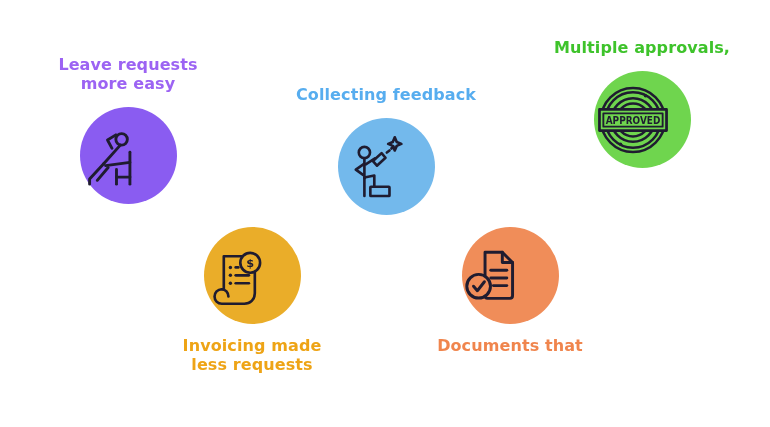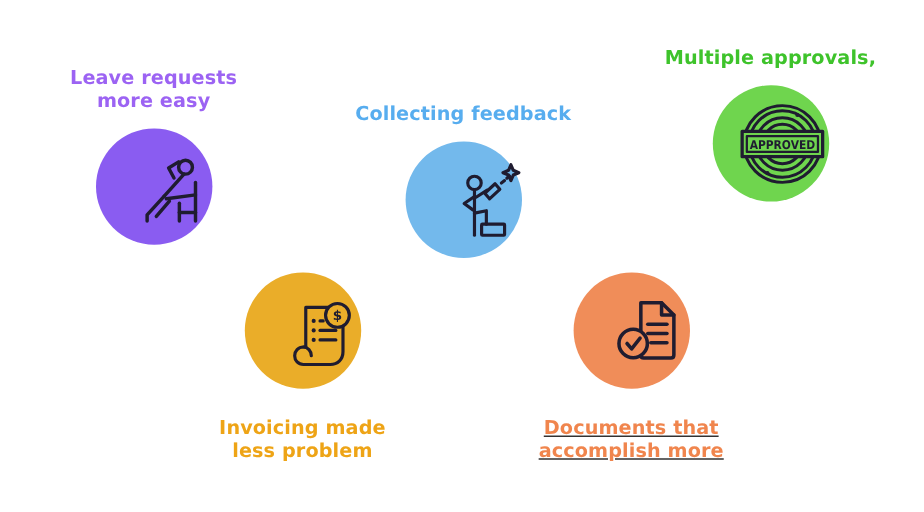--- a/index.html
+++ b/index.html
@@ -9,29 +9,29 @@
   }
   .feature{
     position:absolute;width:220px;display:flex;flex-direction:column;align-items:center;
   }
   .feature-label{
     font-weight:bold;font-size:16px;line-height:19px;text-align:center;
     color:var(--text);letter-spacing:.1px;
   }
   .feature-circle{
     width:97px;height:97px;border-radius:50%;background:var(--circle);
-    display:flex;align-items:center;justify-content:flex-end;
+    display:flex;align-items:center;justify-content:flex-start;
   }
   .feature.row-top .feature-circle{margin-top:14px;}
-  .feature.row-bottom .feature-label{margin-top:23px;}
+  .feature.row-bottom .feature-label{margin-top:12px;}
   #item-0{left:18px;top:55px;}
   #item-1{left:276px;top:55px;margin-top:30px;}
   #item-2{left:532px;top:38px;}
   #item-3{left:142px;top:227px;}
-  #item-4{left:416px;top:227px;text-decoration:underline;}
+  #item-4{left:400px;top:227px;}
   .icon{stroke:var(--ink);fill:none;stroke-linecap:round;stroke-linejoin:round;}
   .icon .fill-ink{fill:var(--ink);stroke:none;}
   .icon .fill-bg{fill:var(--circle);}
   .icon text{stroke:none;fill:var(--ink);font-family:"DejaVu Sans",sans-serif;font-weight:bold;}
 </style>
 </head>
 <body>
 
 <div class="canvas" style="--ink: #1f1c30;">
 
@@ -105,35 +105,34 @@
         <circle class="fill-ink" cx="40" cy="61" r="2.6"></circle>
         <path d="M48 37 L52 37"></path>
         <path d="M48 49 L68 49"></path>
         <path d="M48 61 L68 61"></path>
         <circle class="fill-bg" cx="70" cy="30" r="15"></circle>
         <text x="70" y="36" font-size="17" text-anchor="middle">$</text>
       </svg>
     </div>
     <div class="feature-label">
       <span>Invoicing made</span><br>
-      <span>less problem</span>
+      <span>less requests</span>
     </div>
   </div>
 
   <div class="feature row-bottom" id="item-4" style="--circle: #f08d59; --text: #f0854d;">
     <div class="feature-circle">
       <svg class="icon" width="64" height="64" viewBox="0 0 100 100" stroke-width="4.6">
         <path d="M36 13 L63 13 L79 29 L79 81 Q79 85 75 85 L40 85 Q36 85 36 81 Z"></path>
         <path d="M63 13 L63 29 L79 29"></path>
         <path d="M45 41 L70 41"></path>
         <path d="M45 53 L70 53"></path>
         <path d="M49 65 L70 65"></path>
         <circle class="fill-bg" cx="26" cy="66" r="18.5"></circle>
         <path d="M18 66 L24 73 L35 59"></path>
       </svg>
     </div>
     <div class="feature-label">
       <span>Documents that</span><br>
-      <span>accomplish more</span>
     </div>
   </div>
 
 </div>
 
 </body></html>

